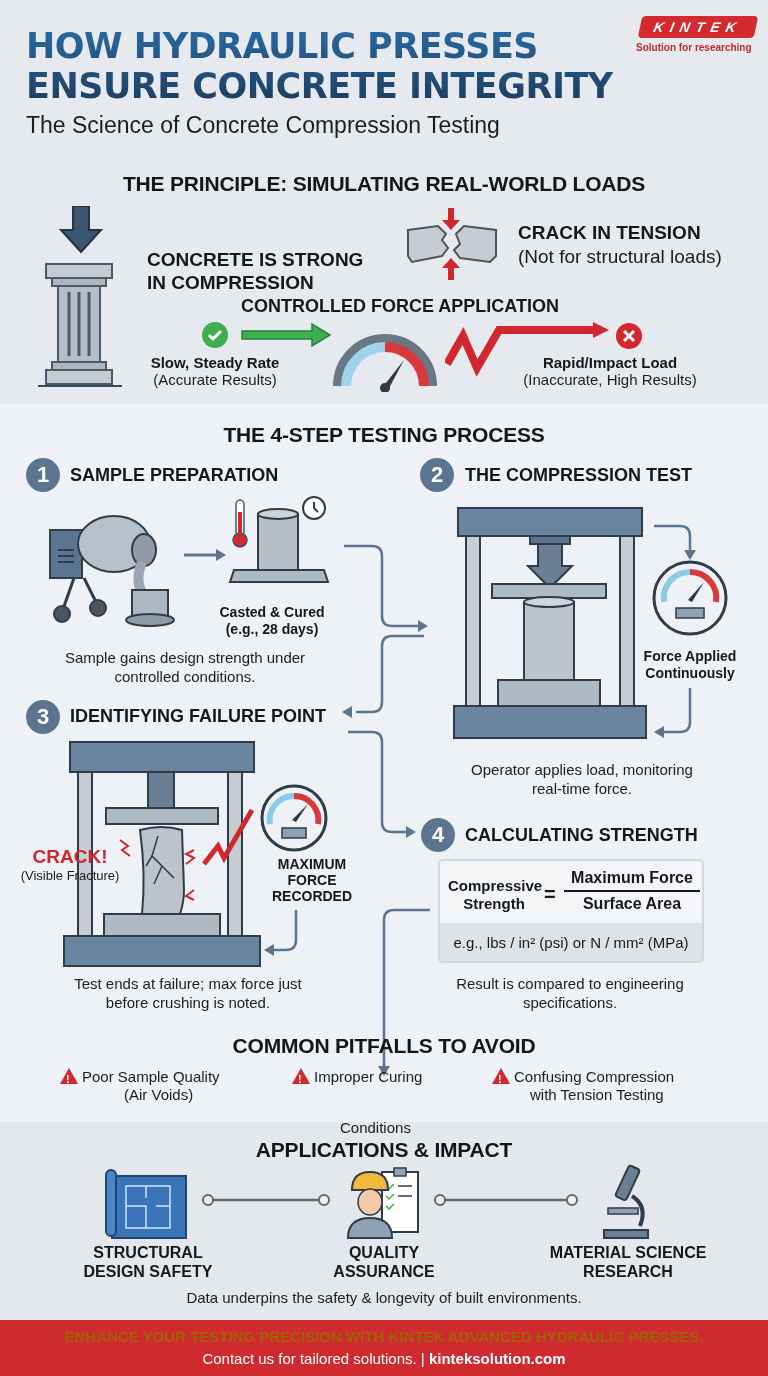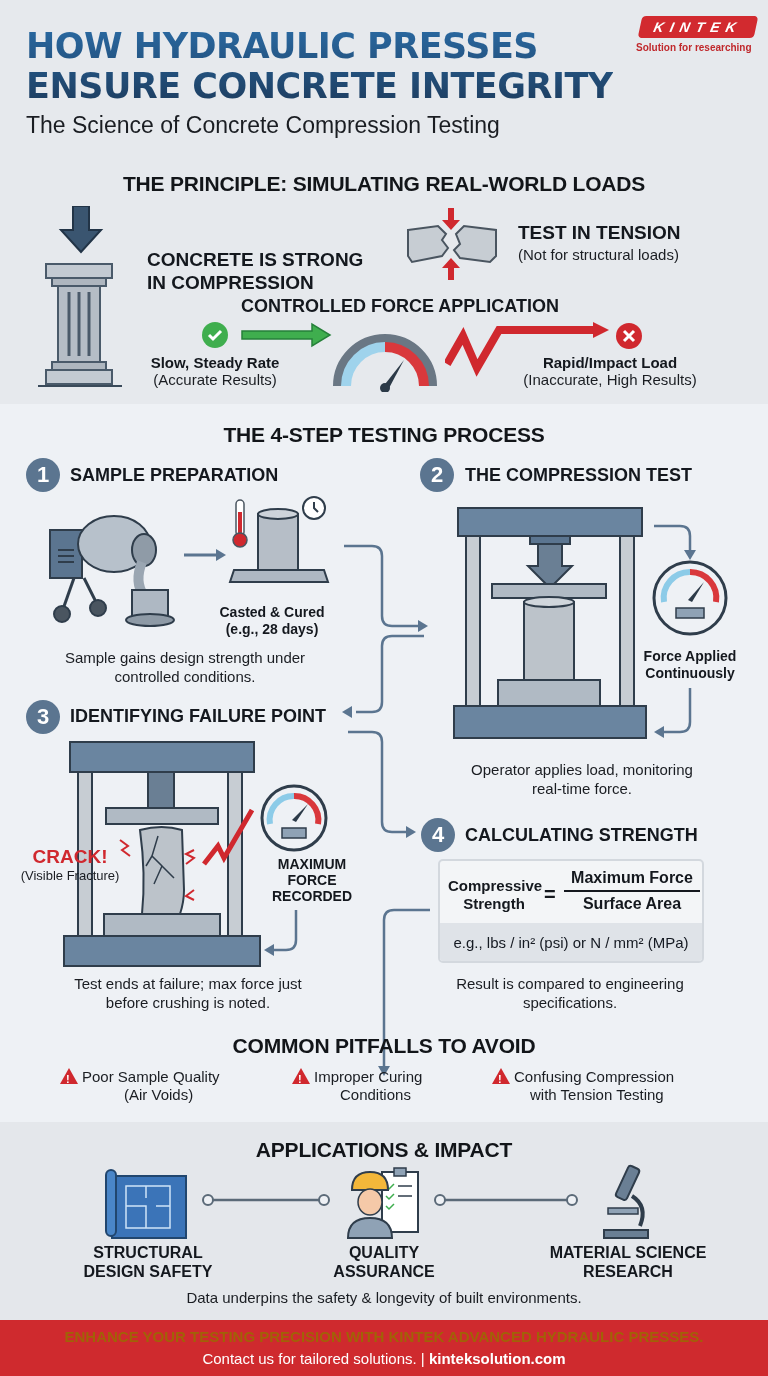--- a/index.html
+++ b/index.html
@@ -103,22 +103,22 @@
   <div>IN COMPRESSION</div>
 </div>
 
 <svg class="abs" style="left:404px;top:206px;" width="96" height="76">
   <path d="M44 2 h6 v12 h6 l-9 10 l-9 -10 h6 z" fill="#d0282e"></path>
   <path d="M44 74 h6 v-12 h6 l-9 -10 l-9 10 h6 z" fill="#d0282e"></path>
   <polygon points="4,24 34,20 42,28 38,34 44,42 38,50 8,56 4,50" fill="#c7cdd3" stroke="#4a5560" stroke-width="2"></polygon>
   <polygon points="52,28 60,20 92,24 92,50 86,56 56,52 50,44 56,38" fill="#c7cdd3" stroke="#4a5560" stroke-width="2"></polygon>
 </svg>
 
-<div class="abs h-bold" style="left:518px;top:222px;font-size:19px;">TEST IN TENSION</div>
-<div class="abs txt" style="left:518px;top:246px;font-size:15px;">(Not for structural loads)</div>
+<div class="abs h-bold" style="left:518px;top:222px;font-size:19px;">CRACK IN TENSION</div>
+<div class="abs txt" style="left:518px;top:246px;font-size:19px;">(Not for structural loads)</div>
 
 <div class="abs h-bold center" style="left:200px;top:296px;width:400px;font-size:18px;">CONTROLLED FORCE APPLICATION</div>
 
 <svg class="abs" style="left:200px;top:320px;" width="134" height="30">
   <circle cx="15" cy="15" r="13" fill="#3fae4e"></circle>
   <path d="M9 15 l4 4 l8 -8" stroke="#fff" stroke-width="3" fill="none"></path>
   <path d="M42 11 h70 v-7 l18 11 l-18 11 v-7 h-70 z" fill="#3fae4e" stroke="#26803a" stroke-width="1.5"></path>
 </svg>
 <div class="abs center" style="left:140px;top:354px;width:150px;">
   <div class="h-bold" style="font-size:15px;">Slow, Steady Rate</div>
@@ -300,21 +300,21 @@
   <div>specifications.</div>
 </div>
 
 <div class="section-heading" style="top:1034px;">COMMON PITFALLS TO AVOID</div>
 <div class="abs txt" style="left:60px;top:1068px;width:200px;font-size:15px;line-height:18px;">
   <div><span class="warn-icon"></span><span>Poor Sample Quality</span></div>
   <div style="padding-left:64px;">(Air Voids)</div>
 </div>
 <div class="abs txt" style="left:292px;top:1068px;width:180px;font-size:15px;line-height:18px;">
   <div><span class="warn-icon"></span><span>Improper Curing</span></div>
-  <div style="padding-left:48px;">Conditions</div>
+  <div style="padding-left:48px;margin-top:33px;">Conditions</div>
 </div>
 <div class="abs txt" style="left:492px;top:1068px;width:230px;font-size:15px;line-height:18px;">
   <div><span class="warn-icon"></span><span>Confusing Compression</span></div>
   <div style="padding-left:38px;">with Tension Testing</div>
 </div>
 
 <div class="section-heading" style="top:1138px;">APPLICATIONS &amp; IMPACT</div>
 
 <svg class="abs" style="left:104px;top:1166px;" width="84" height="76">
   <rect x="8" y="10" width="74" height="62" fill="#3b74b8" stroke="#21466e" stroke-width="2"></rect>

